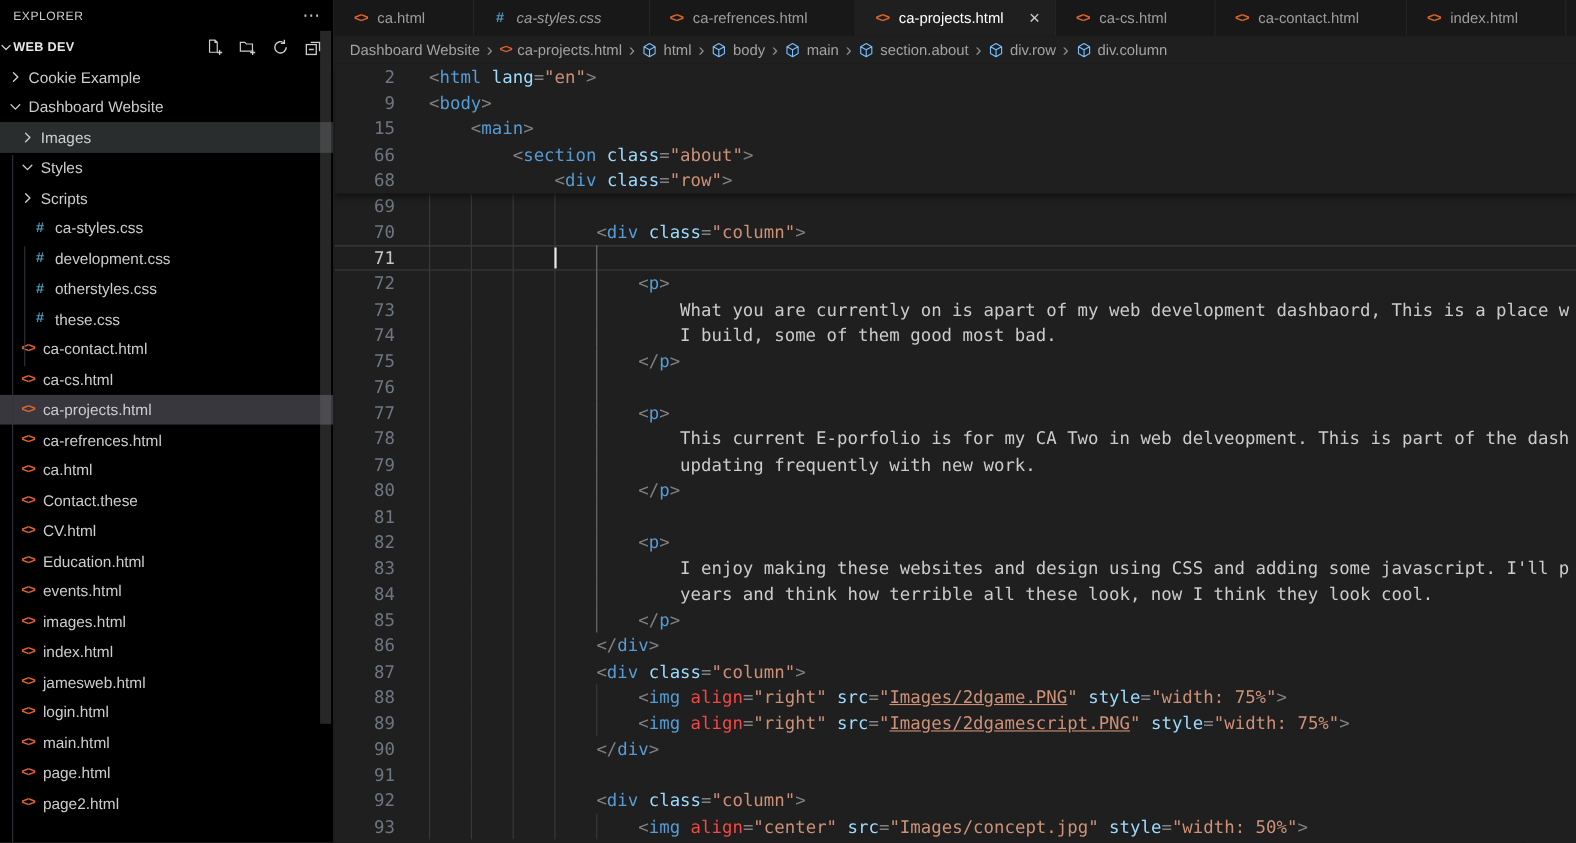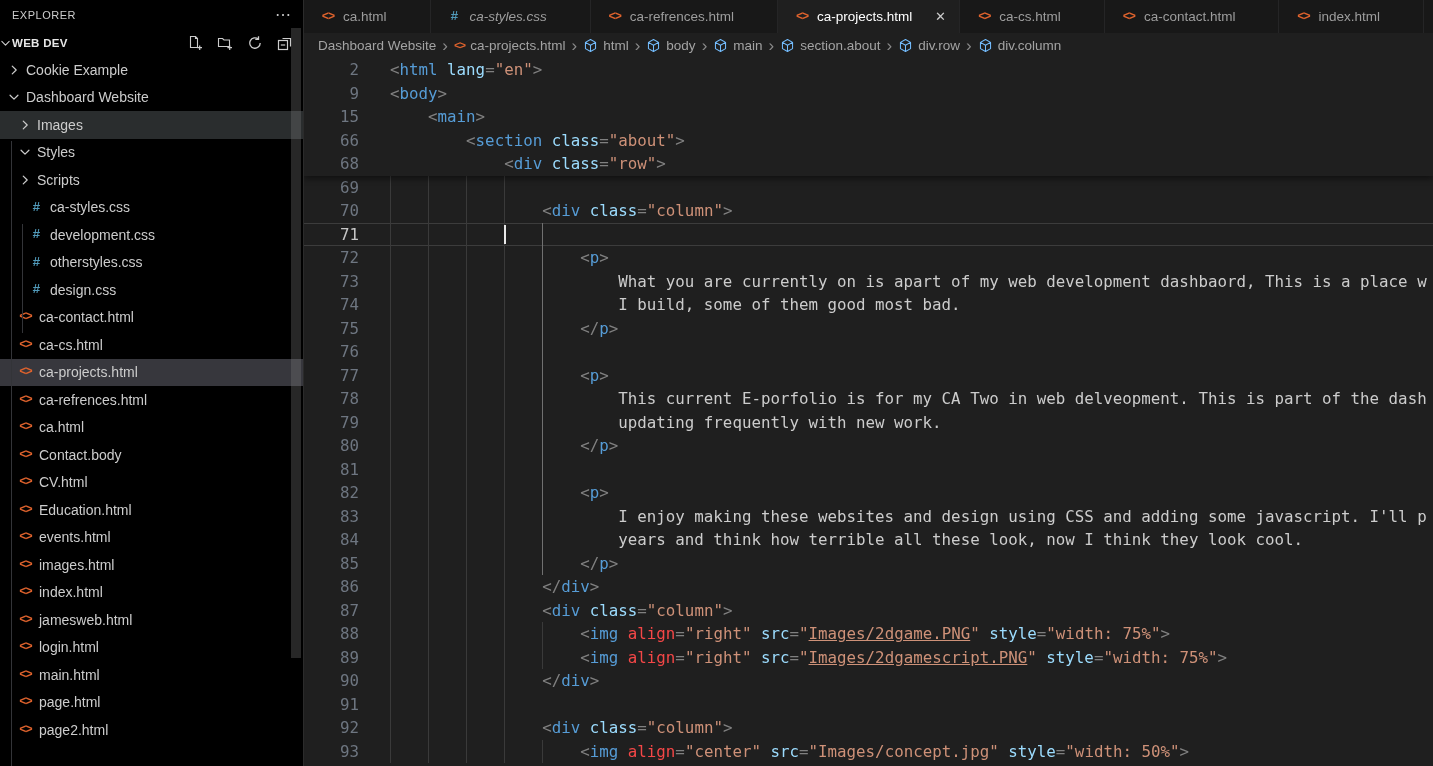--- a/index.html
+++ b/index.html
@@ -162,21 +162,21 @@
         <div class="tree-row" style="padding-left: 28px;">
           <span class="fi fi-css">#</span>
           <span class="t-label">development.css</span>
         </div>
         <div class="tree-row" style="padding-left: 28px;">
           <span class="fi fi-css">#</span>
           <span class="t-label">otherstyles.css</span>
         </div>
         <div class="tree-row" style="padding-left: 28px;">
           <span class="fi fi-css">#</span>
-          <span class="t-label">design.css</span>
+          <span class="t-label">these.css</span>
         </div>
         <div class="tree-row" style="padding-left: 17px;">
           <span class="fi fi-html">&lt;&gt;</span>
           <span class="t-label">ca-contact.html</span>
         </div>
         <div class="tree-row" style="padding-left: 17px;">
           <span class="fi fi-html">&lt;&gt;</span>
           <span class="t-label">ca-cs.html</span>
         </div>
         <div class="tree-row selected" style="padding-left: 17px;">
@@ -186,21 +186,21 @@
         <div class="tree-row" style="padding-left: 17px;">
           <span class="fi fi-html">&lt;&gt;</span>
           <span class="t-label">ca-refrences.html</span>
         </div>
         <div class="tree-row" style="padding-left: 17px;">
           <span class="fi fi-html">&lt;&gt;</span>
           <span class="t-label">ca.html</span>
         </div>
         <div class="tree-row" style="padding-left: 17px;">
           <span class="fi fi-html">&lt;&gt;</span>
-          <span class="t-label">Contact.body</span>
+          <span class="t-label">Contact.these</span>
         </div>
         <div class="tree-row" style="padding-left: 17px;">
           <span class="fi fi-html">&lt;&gt;</span>
           <span class="t-label">CV.html</span>
         </div>
         <div class="tree-row" style="padding-left: 17px;">
           <span class="fi fi-html">&lt;&gt;</span>
           <span class="t-label">Education.html</span>
         </div>
         <div class="tree-row" style="padding-left: 17px;">

